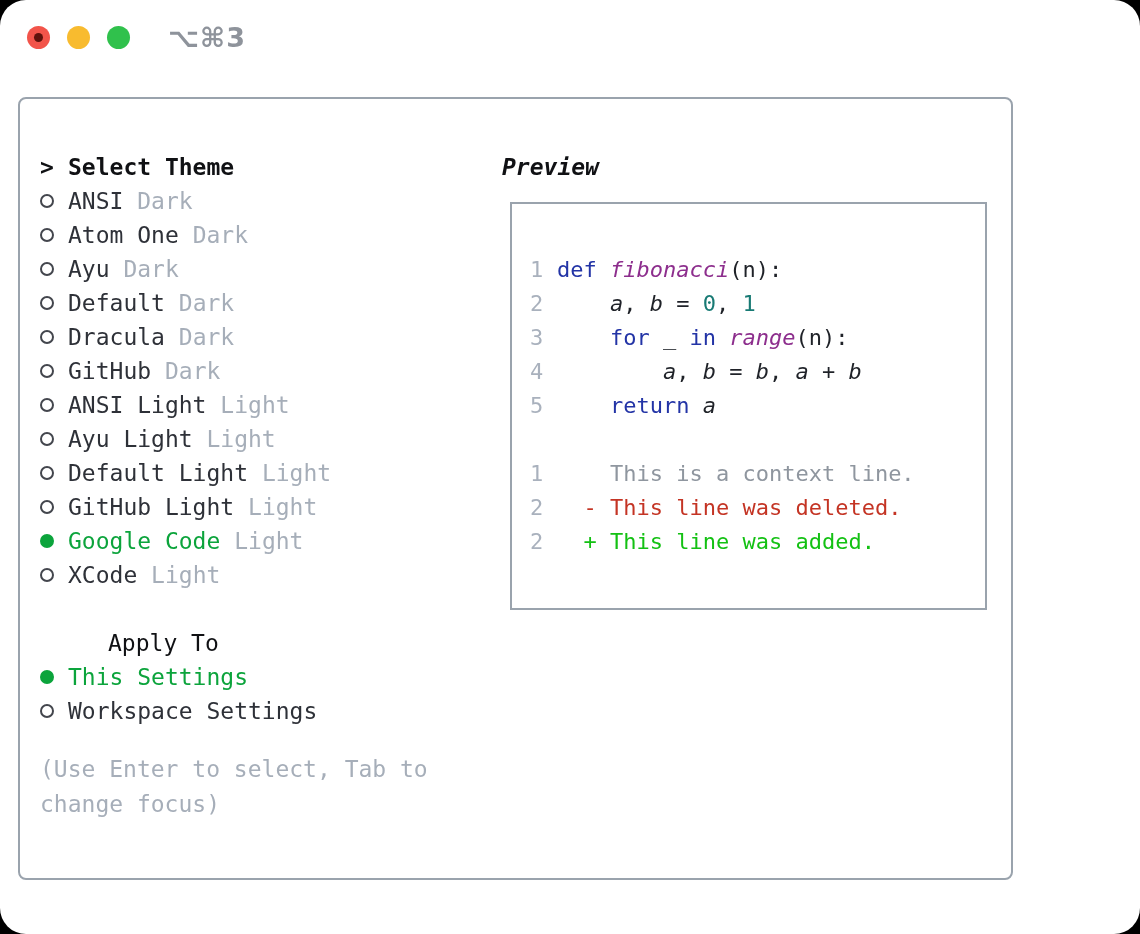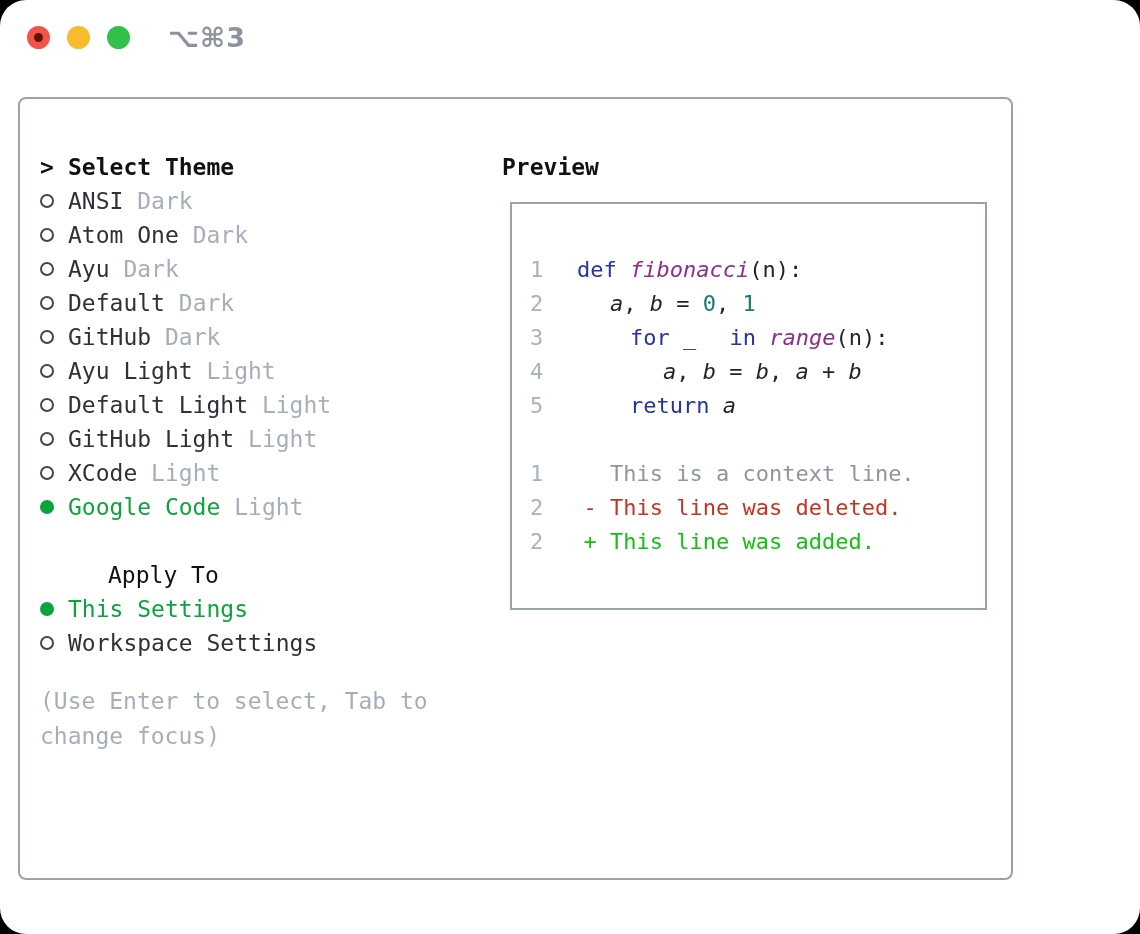--- a/index.html
+++ b/index.html
@@ -58,31 +58,31 @@
   .spacer{height:34px;}
   .hint{
     margin-top:24px;width:440px;
     font-size:23px;line-height:35px;color:var(--dim_gray);
     white-space:normal;
   }
   
   .preview-title{
     position:absolute;left:482px;top:51px;height:34px;
     display:flex;align-items:center;
-    font-size:23px;font-weight:bold;color:var(--heading_black);
+    font-size:23px;font-weight:bold;color:var(--heading_black);font-style:italic;
   }
   .preview-box{
     position:absolute;left:490px;top:103px;width:477px;height:408px;
     border:2px solid var(--border_gray);
     padding:48px 0 0 18px;overflow:hidden;
   }
   .code-row{display:flex;align-items:center;height:34px;font-size:22px;white-space:pre;}
   .lnum{flex:0 0 14px;margin-right:13px;color:var(--line_number_gray);}
   .code{color:var(--code_text);}
-  .seg-kw{color:var(--keyword_blue);margin-left:20px;}
+  .seg-kw{color:var(--keyword_blue);}
   .seg-fn{color:var(--function_purple);font-style:italic;text-align:center;}
   .seg-num{color:var(--number_teal);}
   .seg-var{font-style:italic;}
   .seg-ctx{color:var(--context_gray);margin-top:44px;}
   .seg-del{color:var(--deleted_red);}
   .seg-add{color:var(--added_green);}
 </style>
 </head>
 <body>
 
@@ -105,26 +105,28 @@
       <div class="row header-row">
         <span class="marker prompt">&gt;</span>
         <span class="label">Select Theme</span>
       </div>
 
       <div id="theme-list">
           <div class="row"><span class="marker"><span class="circle"></span></span><span class="label"><span class="name">ANSI</span> <span class="tag">Dark</span></span></div>
           <div class="row"><span class="marker"><span class="circle"></span></span><span class="label"><span class="name">Atom One</span> <span class="tag">Dark</span></span></div>
           <div class="row"><span class="marker"><span class="circle"></span></span><span class="label"><span class="name">Ayu</span> <span class="tag">Dark</span></span></div>
           <div class="row"><span class="marker"><span class="circle"></span></span><span class="label"><span class="name">Default</span> <span class="tag">Dark</span></span></div>
+          <div class="row"><span class="marker"><span class="circle"></span></span><span class="label"><span class="name">Dracula</span> <span class="tag">Dark</span></span></div>
           <div class="row"><span class="marker"><span class="circle"></span></span><span class="label"><span class="name">GitHub</span> <span class="tag">Dark</span></span></div>
+          <div class="row"><span class="marker"><span class="circle"></span></span><span class="label"><span class="name">ANSI Light</span> <span class="tag">Light</span></span></div>
           <div class="row"><span class="marker"><span class="circle"></span></span><span class="label"><span class="name">Ayu Light</span> <span class="tag">Light</span></span></div>
           <div class="row"><span class="marker"><span class="circle"></span></span><span class="label"><span class="name">Default Light</span> <span class="tag">Light</span></span></div>
           <div class="row"><span class="marker"><span class="circle"></span></span><span class="label"><span class="name">GitHub Light</span> <span class="tag">Light</span></span></div>
+          <div class="row selected"><span class="marker"><span class="circle filled"></span></span><span class="label"><span class="name">Google Code</span> <span class="tag">Light</span></span></div>
           <div class="row"><span class="marker"><span class="circle"></span></span><span class="label"><span class="name">XCode</span> <span class="tag">Light</span></span></div>
-          <div class="row selected"><span class="marker"><span class="circle filled"></span></span><span class="label"><span class="name">Google Code</span> <span class="tag">Light</span></span></div>
         </div>
 
       <div class="spacer"></div>
 
       <div class="row section-row">
         <span class="marker hidden-marker"><span class="circle"></span></span>
         <span class="label">Apply To</span>
       </div>
 
       <div id="apply-list">

